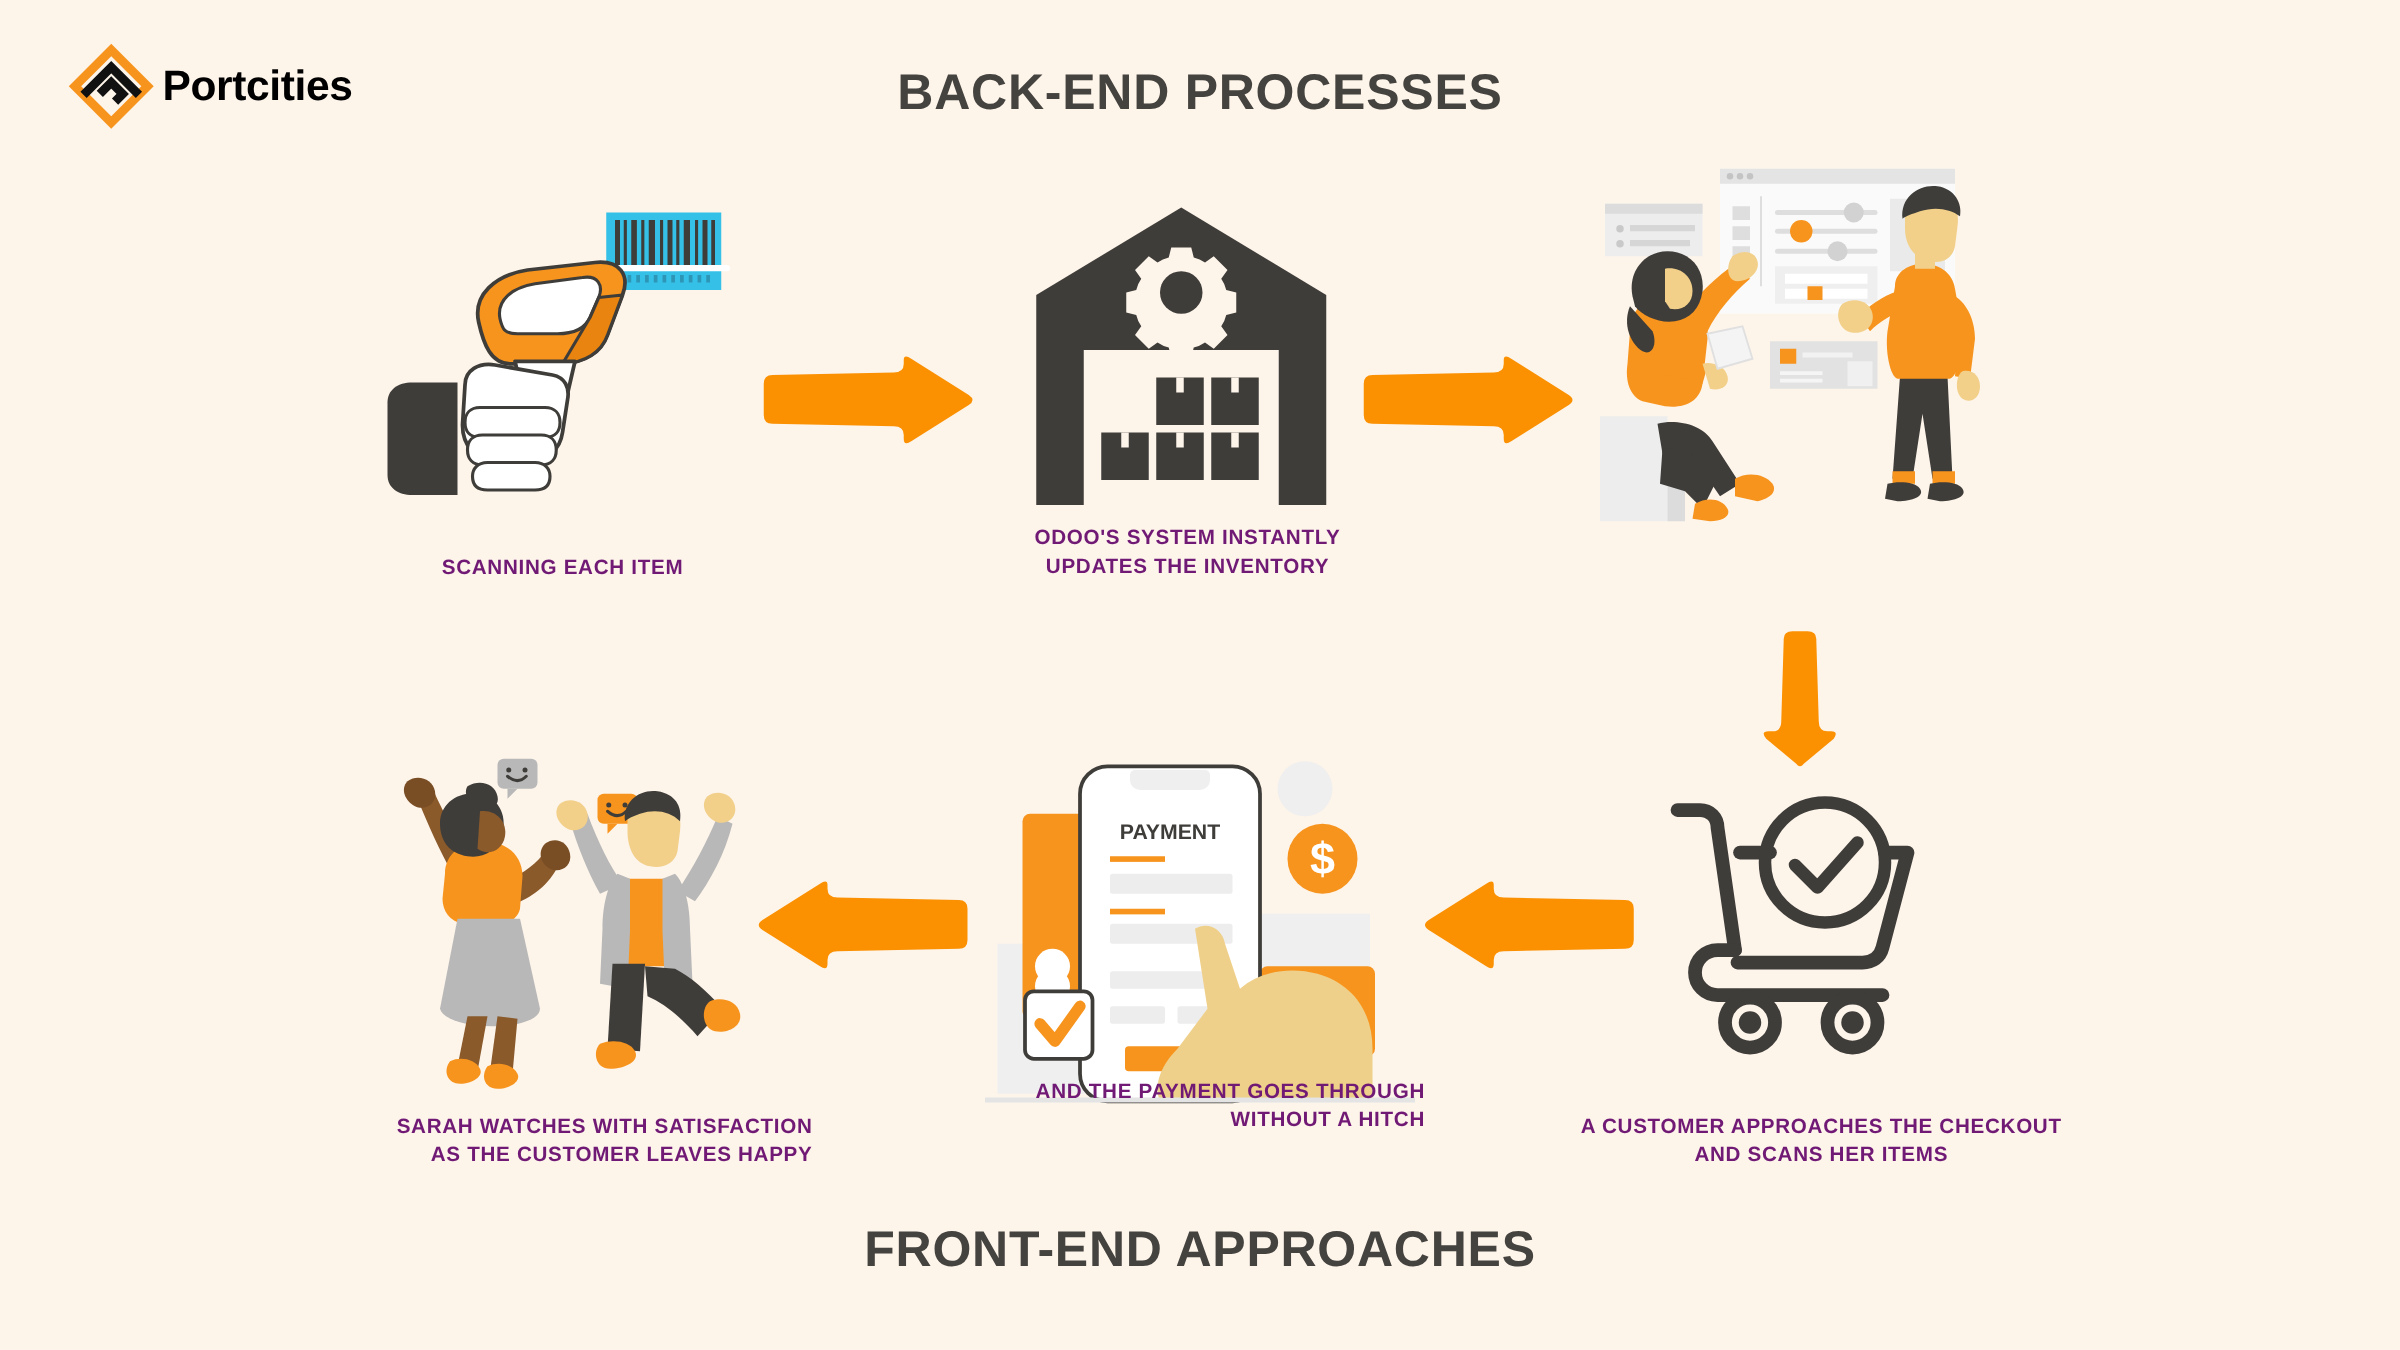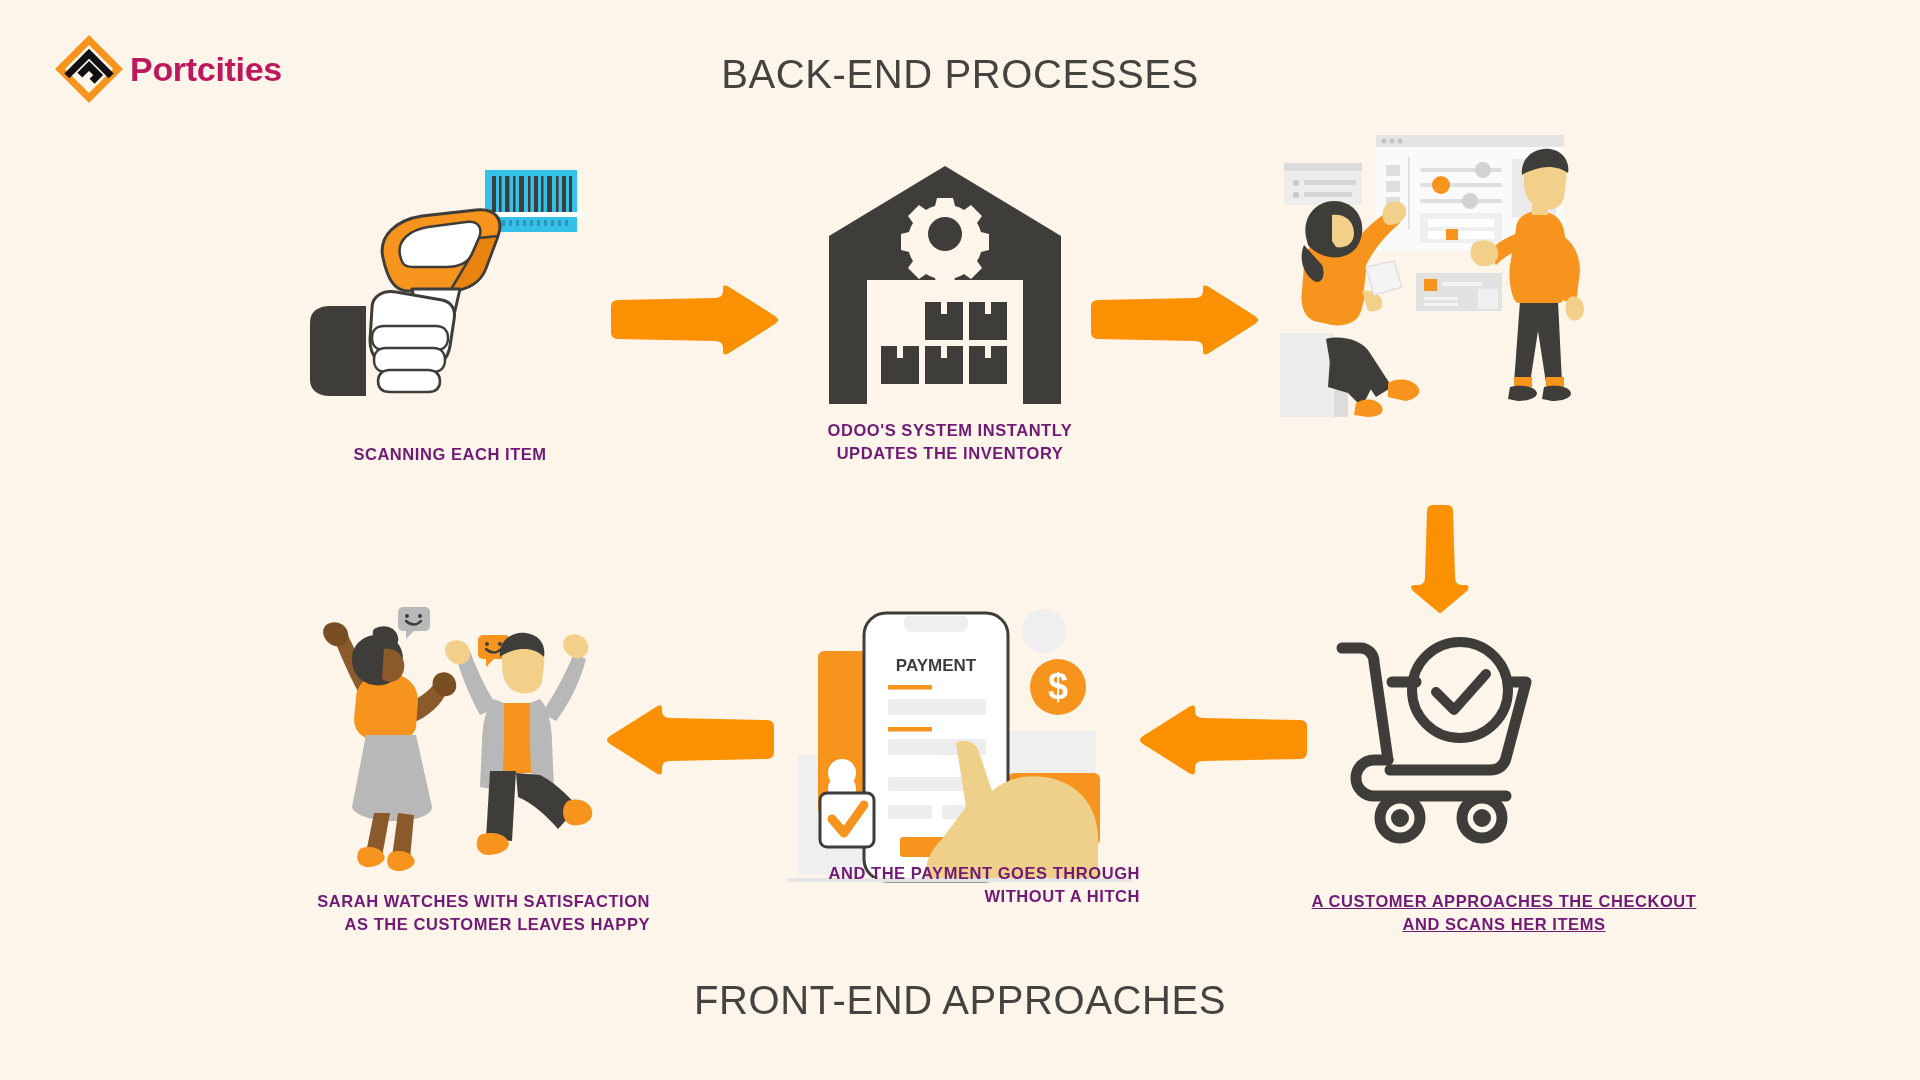--- a/index.html
+++ b/index.html
@@ -30,32 +30,32 @@
     left: 62px;
     top: 42px;
     display: flex;
     align-items: center;
     gap: 14px;
   }
   .logo-mark { width: 54px; height: 54px; display: block; }
   .logo-text {
     font-size: 34px;
     font-weight: bold;
-    color: #be185d;
+    color: #000000;
     letter-spacing: -0.3px;
     line-height: 1;
   }
 
   
   .section-title {
     position: absolute;
     width: 100%;
     text-align: center;
     font-size: 40px;
-    font-weight: normal;
+    font-weight: bold;
     letter-spacing: 0.6px;
     color: #45433F;
   }
   .title-top { top: 52px; left: 0; }
   .title-bottom { top: 978px; left: 0; }
 
   
   .caption {
     position: absolute;
     text-align: center;
@@ -333,21 +333,21 @@
         <circle cx="70" cy="208" r="20"></circle>
         <circle cx="152" cy="208" r="20"></circle>
         <circle cx="70" cy="208" r="4.5" stroke-width="9"></circle>
         <circle cx="152" cy="208" r="4.5" stroke-width="9"></circle>
 
         <circle cx="130" cy="80" r="48" stroke-width="10"></circle>
         <path d="M106 82 L124 100 L156 64" stroke-width="10"></path>
       </g>
     </svg>
   </div>
-  <div class="caption" style="left:1294px; top:890px; width:420px;text-decoration:underline;">A CUSTOMER APPROACHES THE CHECKOUT
+  <div class="caption" style="left:1247px; top:890px; width:420px;">A CUSTOMER APPROACHES THE CHECKOUT
 AND SCANS HER ITEMS</div>
 
   <div class="arrow" style="left:1137px; top:705px;">
     <svg width="178" height="70" viewBox="0 0 178 70">
       <path d="M170 22 Q170 15 163 15 L66 13 Q58 13 58 6 L58 3 Q58 -2 52 2 L6 31
                Q0 35 6 39 L52 68 Q58 72 58 66 L58 63 Q58 56 66 56 L163 54
                Q170 54 170 47 Z" fill="#FB9000"></path>
     </svg>
   </div>
 

